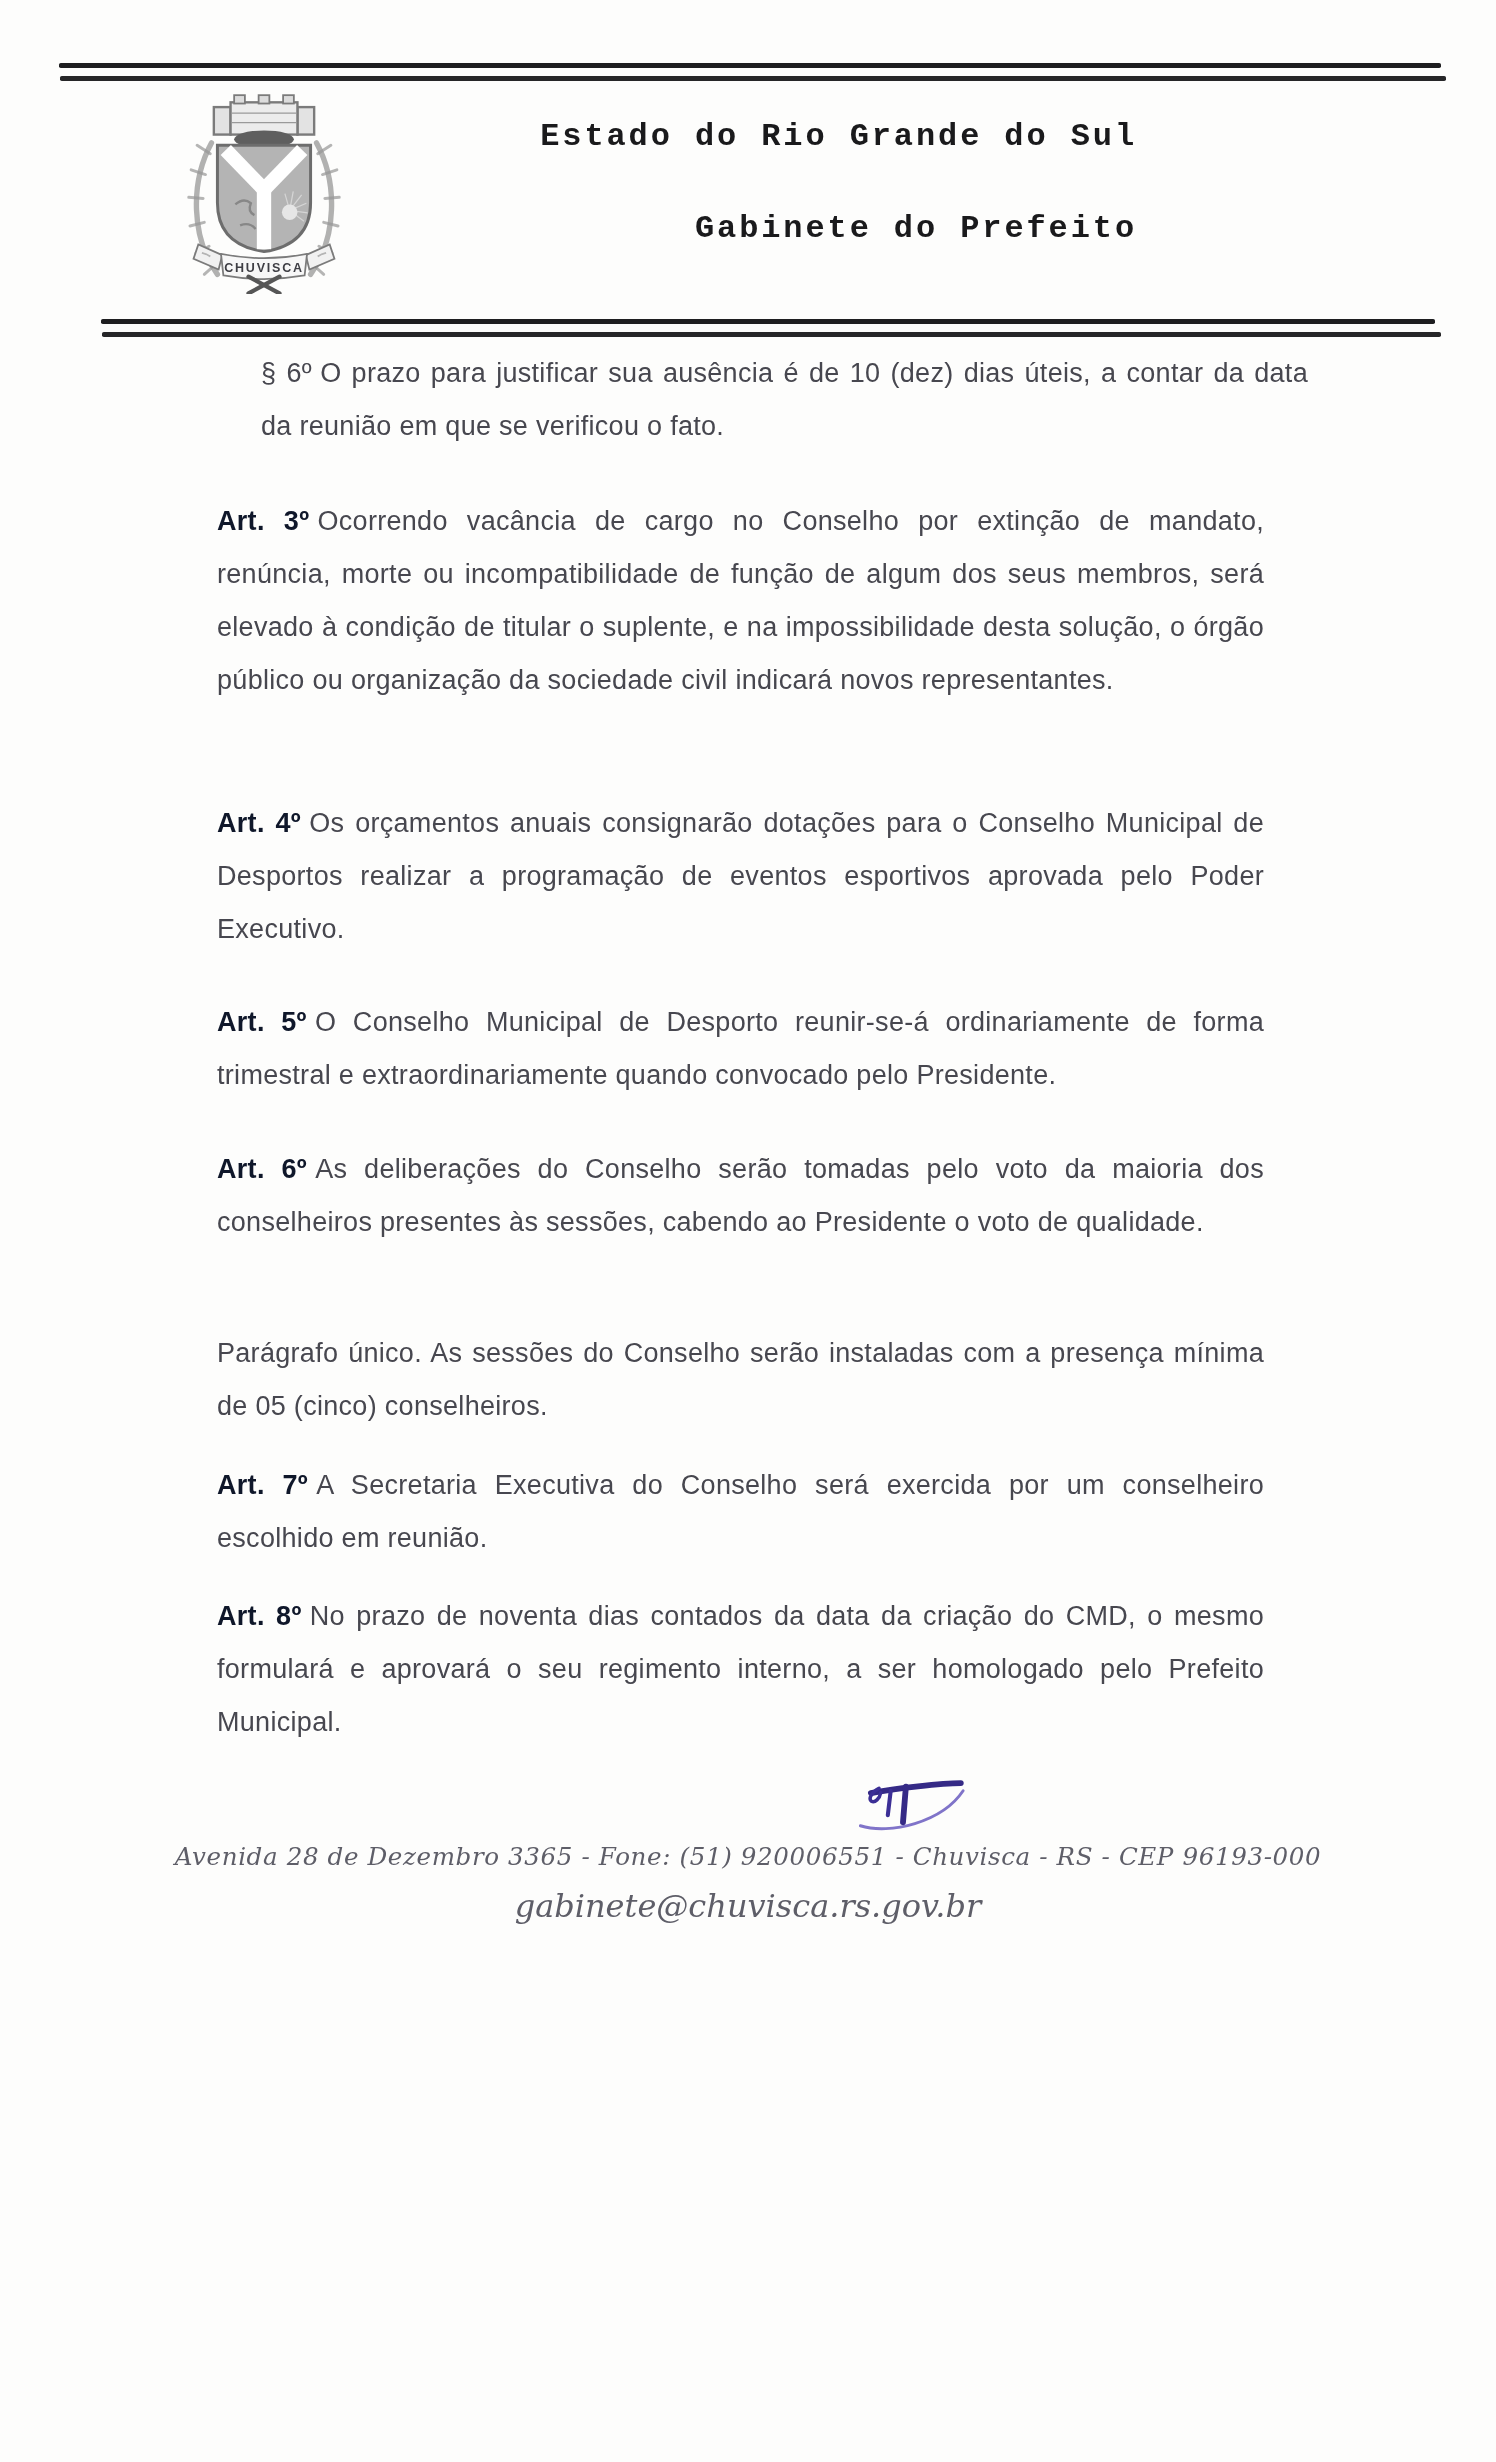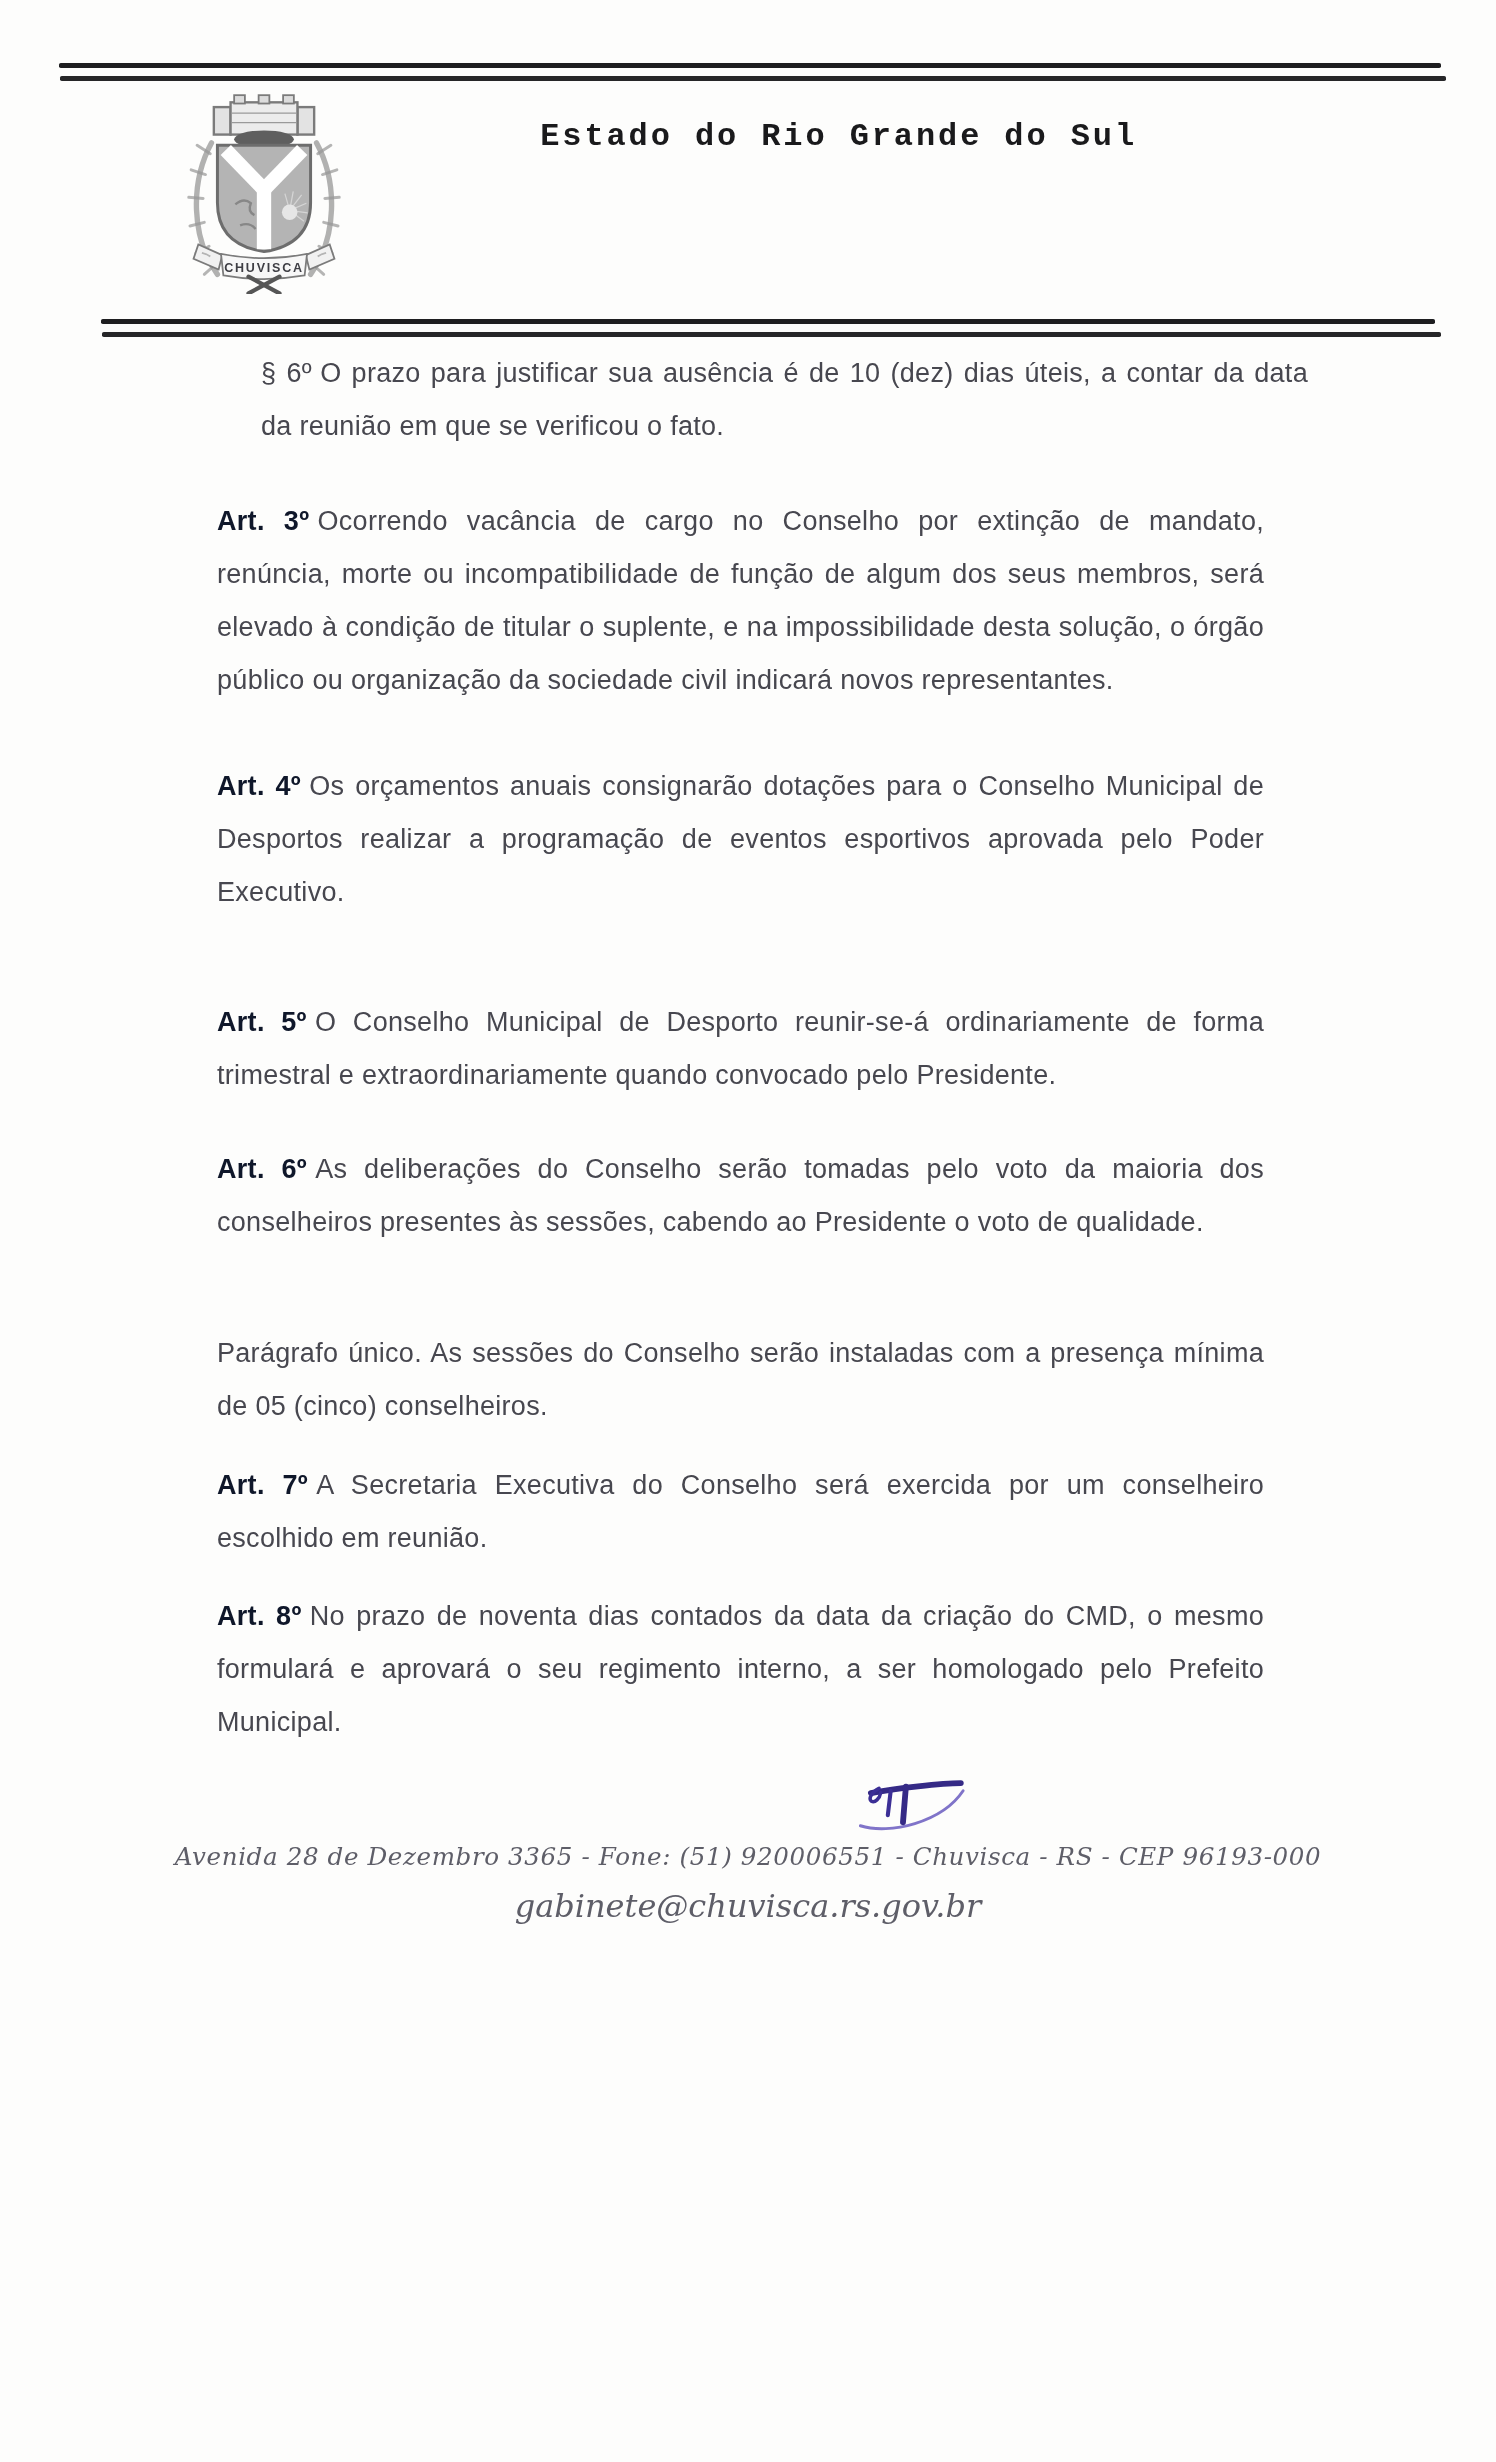--- a/index.html
+++ b/index.html
@@ -161,31 +161,32 @@
       <path d="M244,276 q-8,2 -14,6" stroke="#9a9a9a" stroke-width="3" fill="none" opacity="0.7"></path>
     </g>
 
     <g stroke="#565656" stroke-width="7" stroke-linecap="round">
       <line x1="114" y1="316" x2="166" y2="344"></line>
       <line x1="166" y1="316" x2="114" y2="344"></line>
     </g>
   </svg>
 
   <div class="hdr-line hdr-mono" style="top:118px;">Estado do Rio Grande do Sul</div>
+  <div class="hdr-line hdr-mono" style="top:210px;">Gabinete do Prefeito</div>
 
   <div class="rule" style="left:101px; top:319px; width:1334px; height:4.7px;"></div>
   <div class="rule soft" style="left:102px; top:332px; width:1339px; height:4.7px;"></div>
 
   <div class="para" style="top:347px;margin-left:44px;">
     <span class="para-label">§ 6º</span><span>O prazo para justificar sua ausência é de 10 (dez) dias úteis, a contar da data da reunião em que se verificou o fato.</span>
   </div>
   <div class="para" style="top:495px;">
     <span class="para-label bold">Art. 3º</span><span>Ocorrendo vacância de cargo no Conselho por extinção de mandato, renúncia, morte ou incompatibilidade de função de algum dos seus membros, será elevado à condição de titular o suplente, e na impossibilidade desta solução, o órgão público ou organização da sociedade civil indicará novos representantes.</span>
   </div>
-  <div class="para" style="top:760px;">
+  <div class="para" style="top:797px;">
     <span class="para-label bold">Art. 4º</span><span>Os orçamentos anuais consignarão dotações para o Conselho Municipal de Desportos realizar a programação de eventos esportivos aprovada pelo Poder Executivo.</span>
   </div>
   <div class="para" style="top:996px;">
     <span class="para-label bold">Art. 5º</span><span>O Conselho Municipal de Desporto reunir-se-á ordinariamente de forma trimestral e extraordinariamente quando convocado pelo Presidente.</span>
   </div>
   <div class="para" style="top:1143px;">
     <span class="para-label bold">Art. 6º</span><span>As deliberações do Conselho serão tomadas pelo voto da maioria dos conselheiros presentes às sessões, cabendo ao Presidente o voto de qualidade.</span>
   </div>
   <div class="para" style="top:1327px;">
     <span class="para-label">Parágrafo único.</span><span>As sessões do Conselho serão instaladas com a presença mínima de 05 (cinco) conselheiros.</span>

